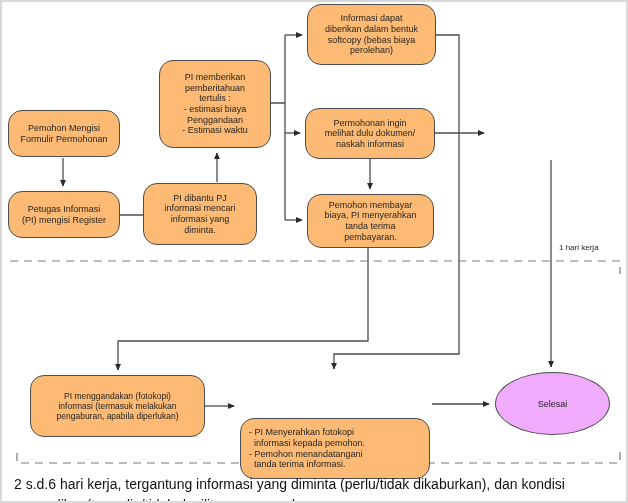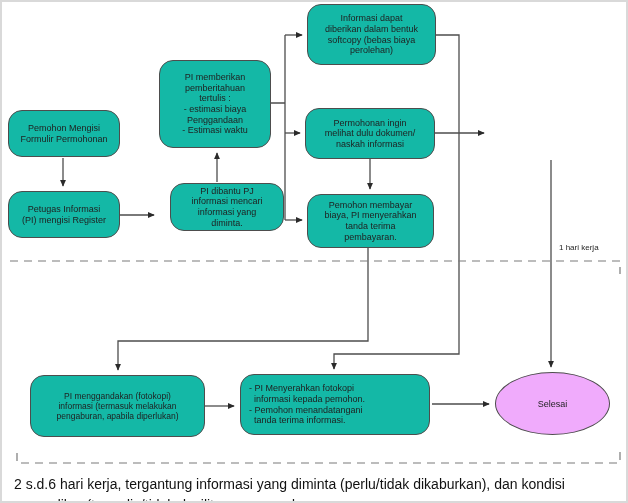--- a/index.html
+++ b/index.html
@@ -3,26 +3,26 @@
 <meta charset="utf-8">
 <style>
   html,body{margin:0;padding:0;background:#fff;}
   #canvas{
     position:relative;width:628px;height:503px;background:#fff;
     border:2px solid #d9d9d9;box-sizing:border-box;overflow:hidden;
     font-family:"Liberation Sans","DejaVu Sans",sans-serif;color:#1f1f1f;
   }
   #wires{position:absolute;left:0;top:0;width:628px;height:503px;pointer-events:none;}
   .node{
-    position:absolute;background:#14b8a6;border:1.4px solid #4d4d4d;border-radius:14px;
+    position:absolute;background:#fdba74;border:1.4px solid #4d4d4d;border-radius:14px;
     display:flex;align-items:center;justify-content:center;text-align:center;
     font-size:9px;line-height:1.18;white-space:pre-line;box-sizing:border-box;padding:2px 3px;
   }
   .node.small{font-size:8.5px;}
-  .node.bullets{text-align:left;white-space:pre-wrap;justify-content:flex-start;padding-left:8px;}
+  .node.bullets{text-align:left;white-space:pre-wrap;justify-content:flex-start;padding-left:8px;margin-top:44px;}
   .terminator{
     position:absolute;background:#f0abfc;border:1.4px solid #4d4d4d;border-radius:50%;
     display:flex;align-items:center;justify-content:center;font-size:9px;box-sizing:border-box;
   }
   .floatlabel{position:absolute;font-size:8px;color:#1f1f1f;white-space:nowrap;}
   #footer{
     position:absolute;left:0;right:0;top:472px;
     font-size:14px;line-height:1.5;color:#111;margin-left:12px;
   }
 </style>
@@ -58,21 +58,21 @@
       <path d="M15,451 L15,461 L618,461 L618,446"></path>
     </g>
   </svg>
 
   <div class="node" style="left:6px;top:108px;width:112px;height:47px;">Pemohon Mengisi
 Formulir Permohonan</div>
 
   <div class="node" style="left:6px;top:189px;width:112px;height:47px;">Petugas Informasi
 (PI) mengisi Register</div>
 
-  <div class="node" style="left:168px;top:181px;width:114px;height:48px;">PI dibantu PJ
+  <div class="node" style="left:141px;top:181px;width:114px;height:62px;">PI dibantu PJ
 informasi mencari
 informasi yang
 diminta.</div>
 
   <div class="node" style="left:157px;top:58px;width:112px;height:88px;">PI memberikan
 pemberitahuan
 tertulis :
 - estimasi biaya
 Penggandaan
 - Estimasi waktu</div>

